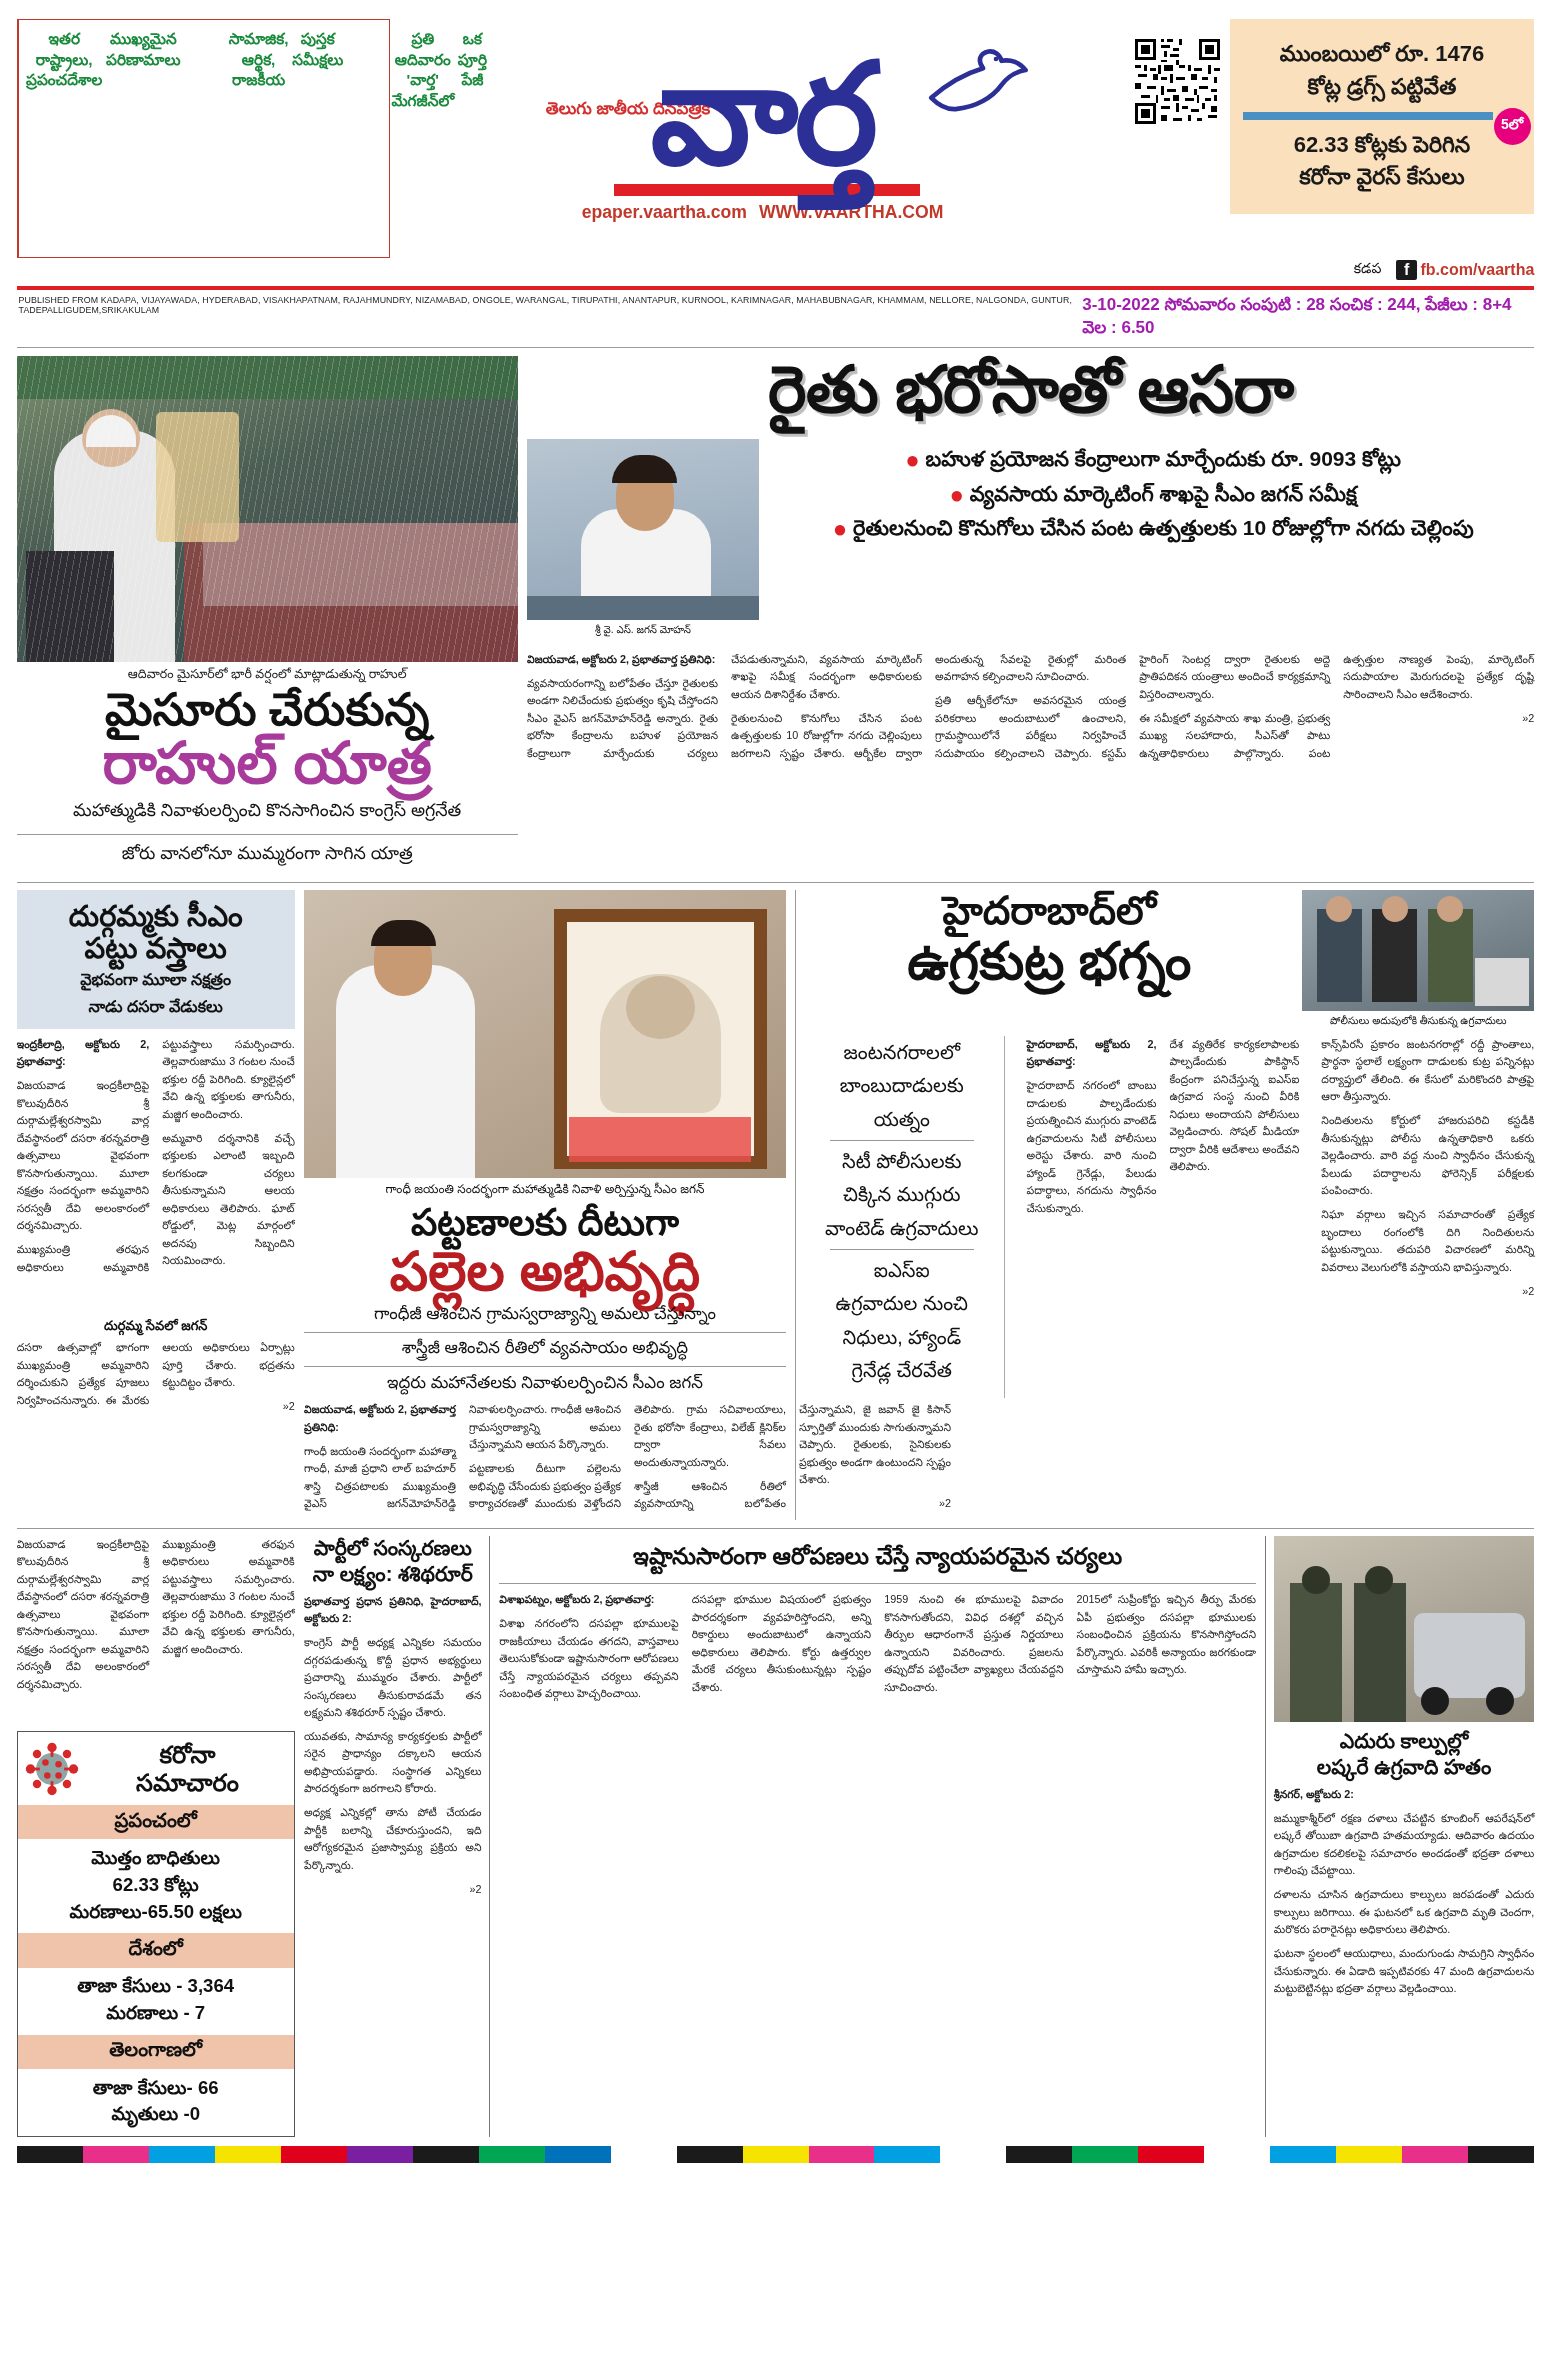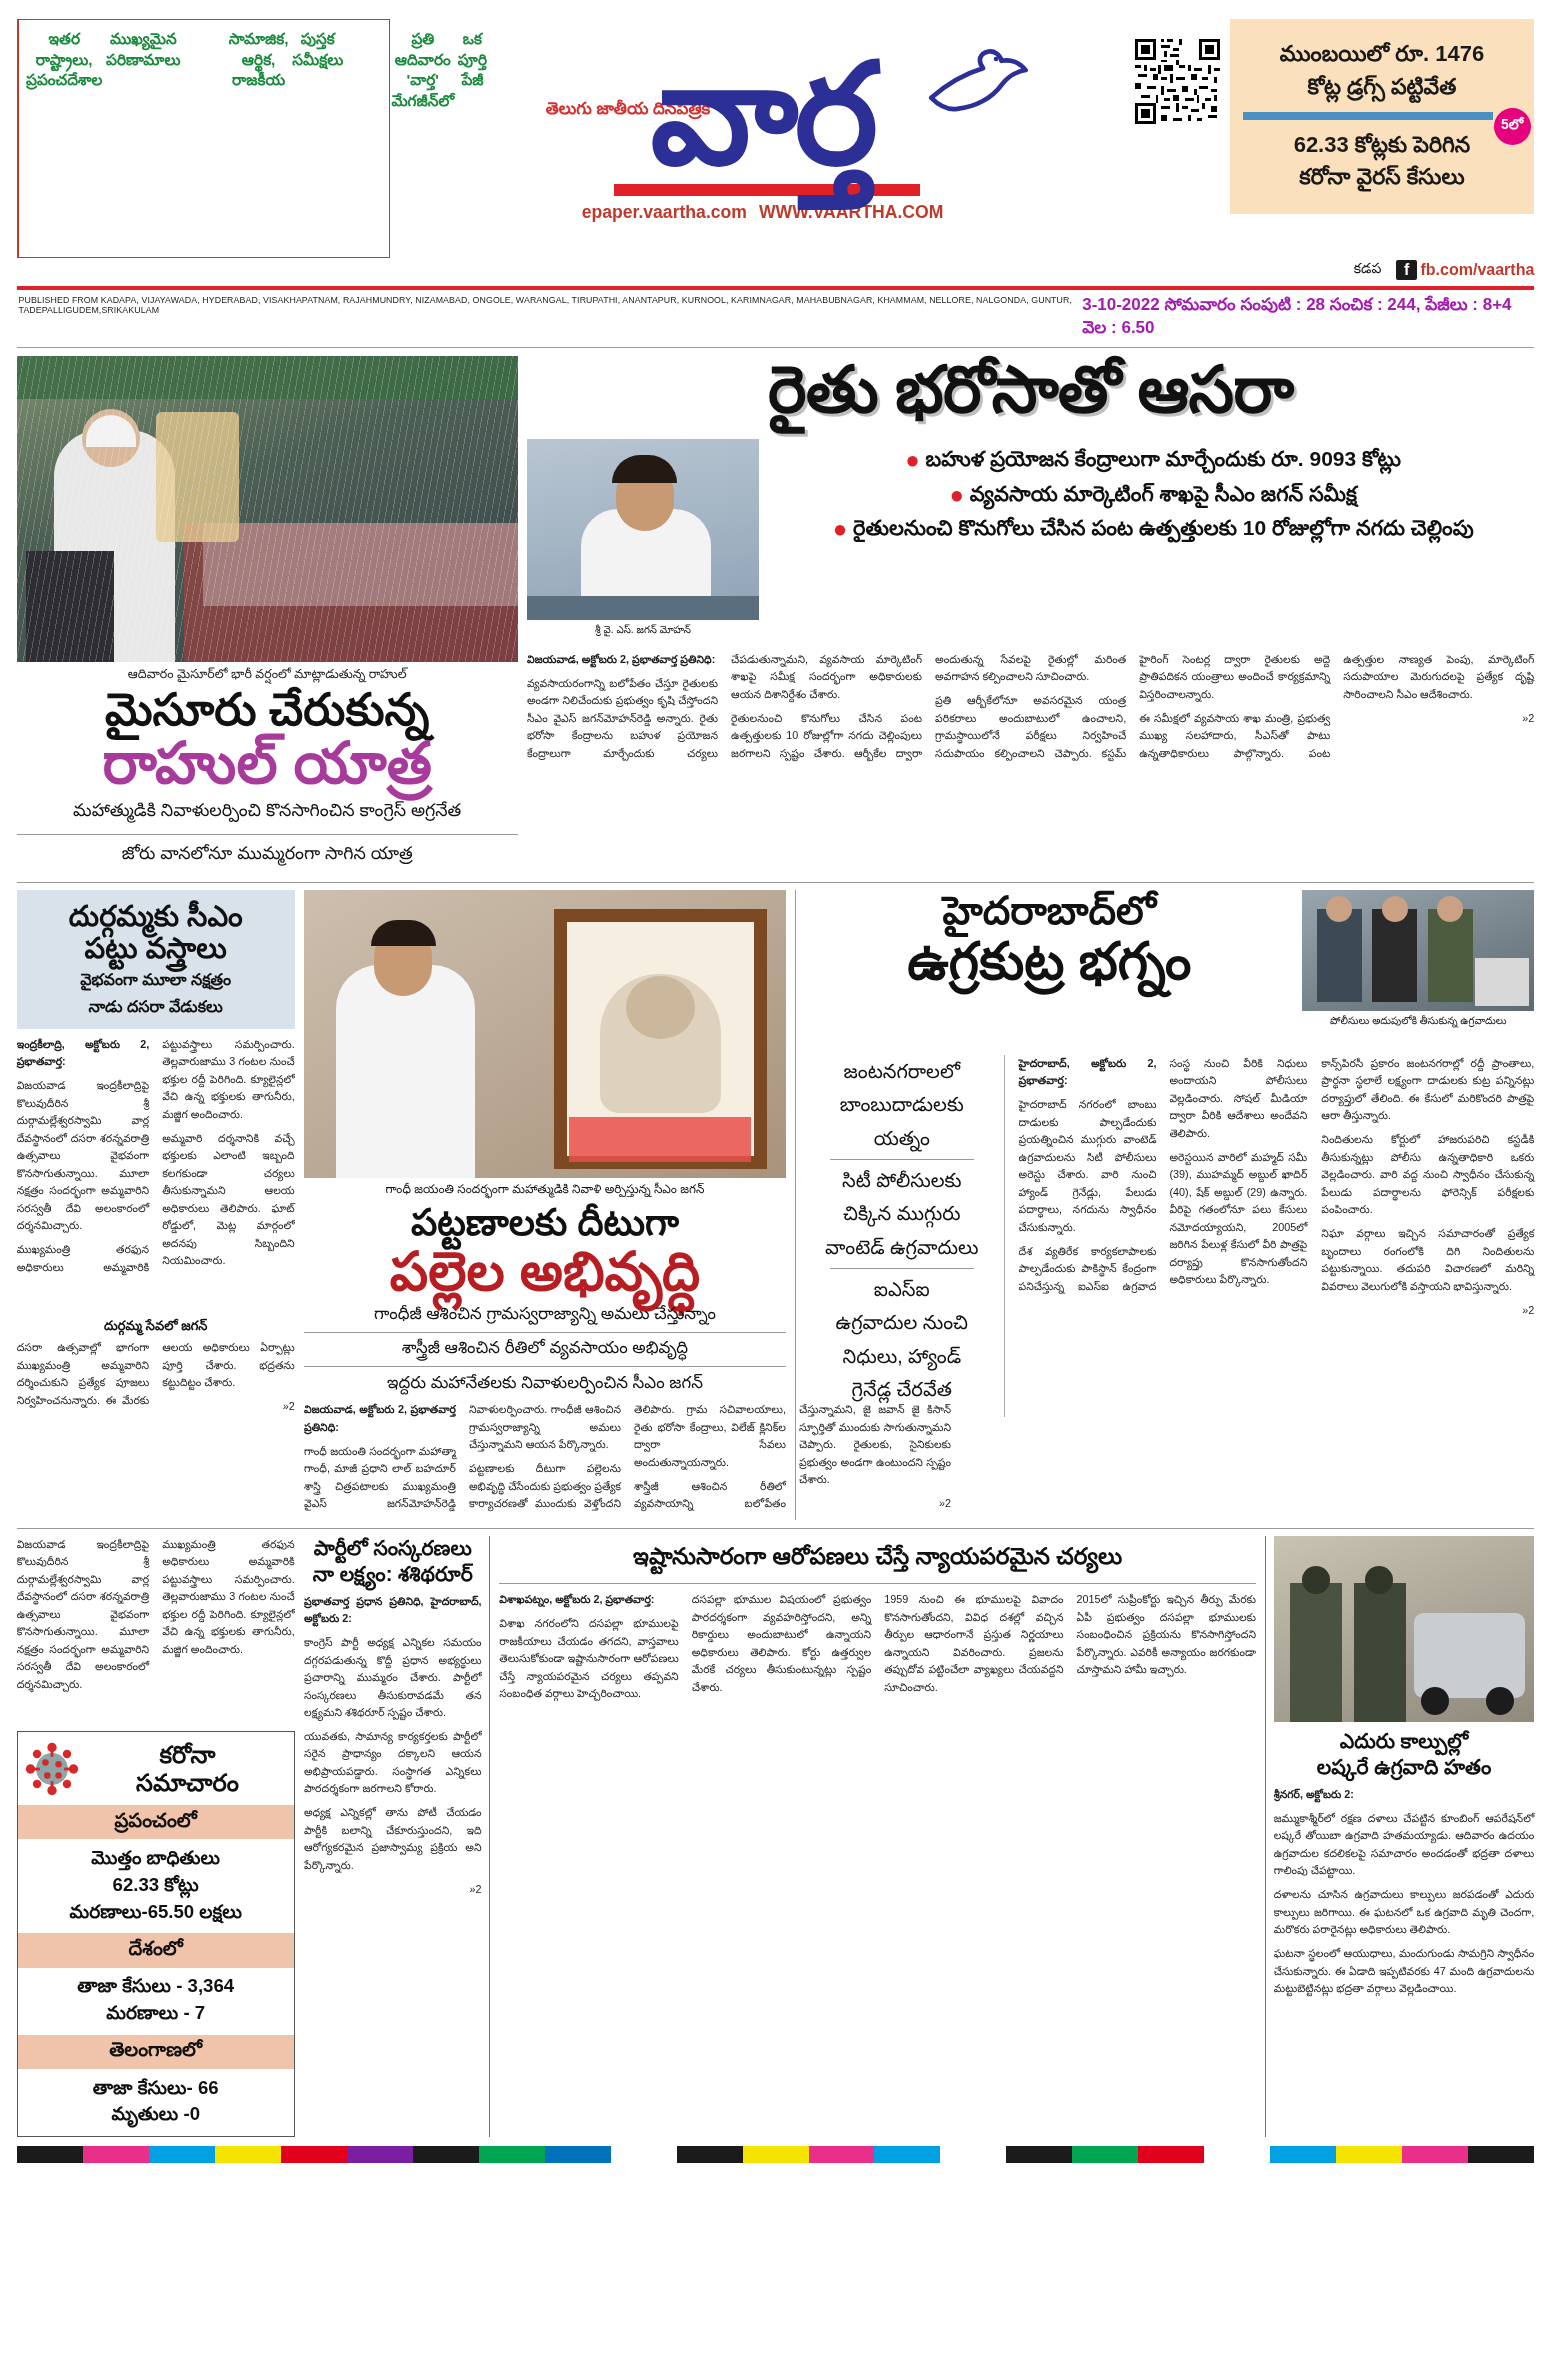--- a/index.html
+++ b/index.html
@@ -403,42 +403,41 @@
             <div class="fig" style="left:126px;bottom:9.3px;width:45px;height:93px;background:#4d5b3f;"></div>
             <div class="fig" style="right:5.6px;bottom:5.6px;width:54px;height:48px;background:#d8d8d8;"></div>
             <div class="fig" style="left:24px;bottom:89px;width:26px;height:26px;border-radius:50%;background:#caa183;"></div>
             <div class="fig" style="left:80px;bottom:89px;width:26px;height:26px;border-radius:50%;background:#caa183;"></div>
             <div class="fig" style="left:135px;bottom:89px;width:26px;height:26px;border-radius:50%;background:#caa183;"></div>
           </div>
           <div class="mini-cap">పోలీసులు అదుపులోకి తీసుకున్న ఉగ్రవాదులు</div>
         </div>
       </div>
 
-      <div style="display:flex;gap:14px;margin-top:22px;">
+      <div style="display:flex;gap:22px;margin-top:3px;">
         <div style="width:199px;border-right:0.9px solid #aaa;padding-right:5.6px;">
           <div class="stack">
             <div>జంటనగరాలలో</div>
             <div>బాంబుదాడులకు</div>
             <div>యత్నం</div>
             <hr class="hr-g">
             <div>సిటీ పోలీసులకు</div>
             <div>చిక్కిన ముగ్గురు</div>
             <div>వాంటెడ్ ఉగ్రవాదులు</div>
             <hr class="hr-g">
             <div>ఐఎస్ఐ</div>
             <div>ఉగ్రవాదుల నుంచి</div>
             <div>నిధులు, హ్యాండ్</div>
             <div>గ్రెనేడ్ల చేరవేత</div>
           </div>
         </div>
         <div class="body-cols" style="flex:1;column-count:2;height:362px;">
           <p class="lede">హైదరాబాద్, అక్టోబరు 2, ప్రభాతవార్త:</p>
           <p>హైదరాబాద్ నగరంలో బాంబు దాడులకు పాల్పడేందుకు ప్రయత్నించిన ముగ్గురు వాంటెడ్ ఉగ్రవాదులను సిటీ పోలీసులు అరెస్టు చేశారు. వారి నుంచి హ్యాండ్ గ్రెనేడ్లు, పేలుడు పదార్థాలు, నగదును స్వాధీనం చేసుకున్నారు.</p>
           <p>దేశ వ్యతిరేక కార్యకలాపాలకు పాల్పడేందుకు పాకిస్థాన్ కేంద్రంగా పనిచేస్తున్న ఐఎస్ఐ ఉగ్రవాద సంస్థ నుంచి వీరికి నిధులు అందాయని పోలీసులు వెల్లడించారు. సోషల్ మీడియా ద్వారా వీరికి ఆదేశాలు అందేవని తెలిపారు.</p>
-          <p>అరెస్టయిన వారిలో మహ్మద్ సమీ (39), ముహమ్మద్ అబ్దుల్ ఖాదిర్ (40), షేక్ అబ్దుల్ (29) ఉన్నారు. వీరిపై గతంలోనూ పలు కేసులు నమోదయ్యాయని, 2005లో జరిగిన పేలుళ్ల కేసులో వీరి పాత్రపై దర్యాప్తు కొనసాగుతోందని అధికారులు పేర్కొన్నారు.</p>
         </div>
         <div class="body-cols" style="width:213px;column-count:1;height:362px;">
           <p>కాన్స్‌పిరసీ ప్రకారం జంటనగరాల్లో రద్దీ ప్రాంతాలు, ప్రార్థనా స్థలాలే లక్ష్యంగా దాడులకు కుట్ర పన్నినట్లు దర్యాప్తులో తేలింది. ఈ కేసులో మరికొందరి పాత్రపై ఆరా తీస్తున్నారు.</p>
           <p>నిందితులను కోర్టులో హాజరుపరిచి కస్టడీకి తీసుకున్నట్లు పోలీసు ఉన్నతాధికారి ఒకరు వెల్లడించారు. వారి వద్ద నుంచి స్వాధీనం చేసుకున్న పేలుడు పదార్థాలను ఫోరెన్సిక్ పరీక్షలకు పంపించారు.</p>
           <p>నిఘా వర్గాలు ఇచ్చిన సమాచారంతో ప్రత్యేక బృందాలు రంగంలోకి దిగి నిందితులను పట్టుకున్నాయి. తదుపరి విచారణలో మరిన్ని వివరాలు వెలుగులోకి వస్తాయని భావిస్తున్నారు.</p>
           <p style="text-align:right;">»<span>2</span></p>
         </div>
       </div>
     </div>
   </div>

